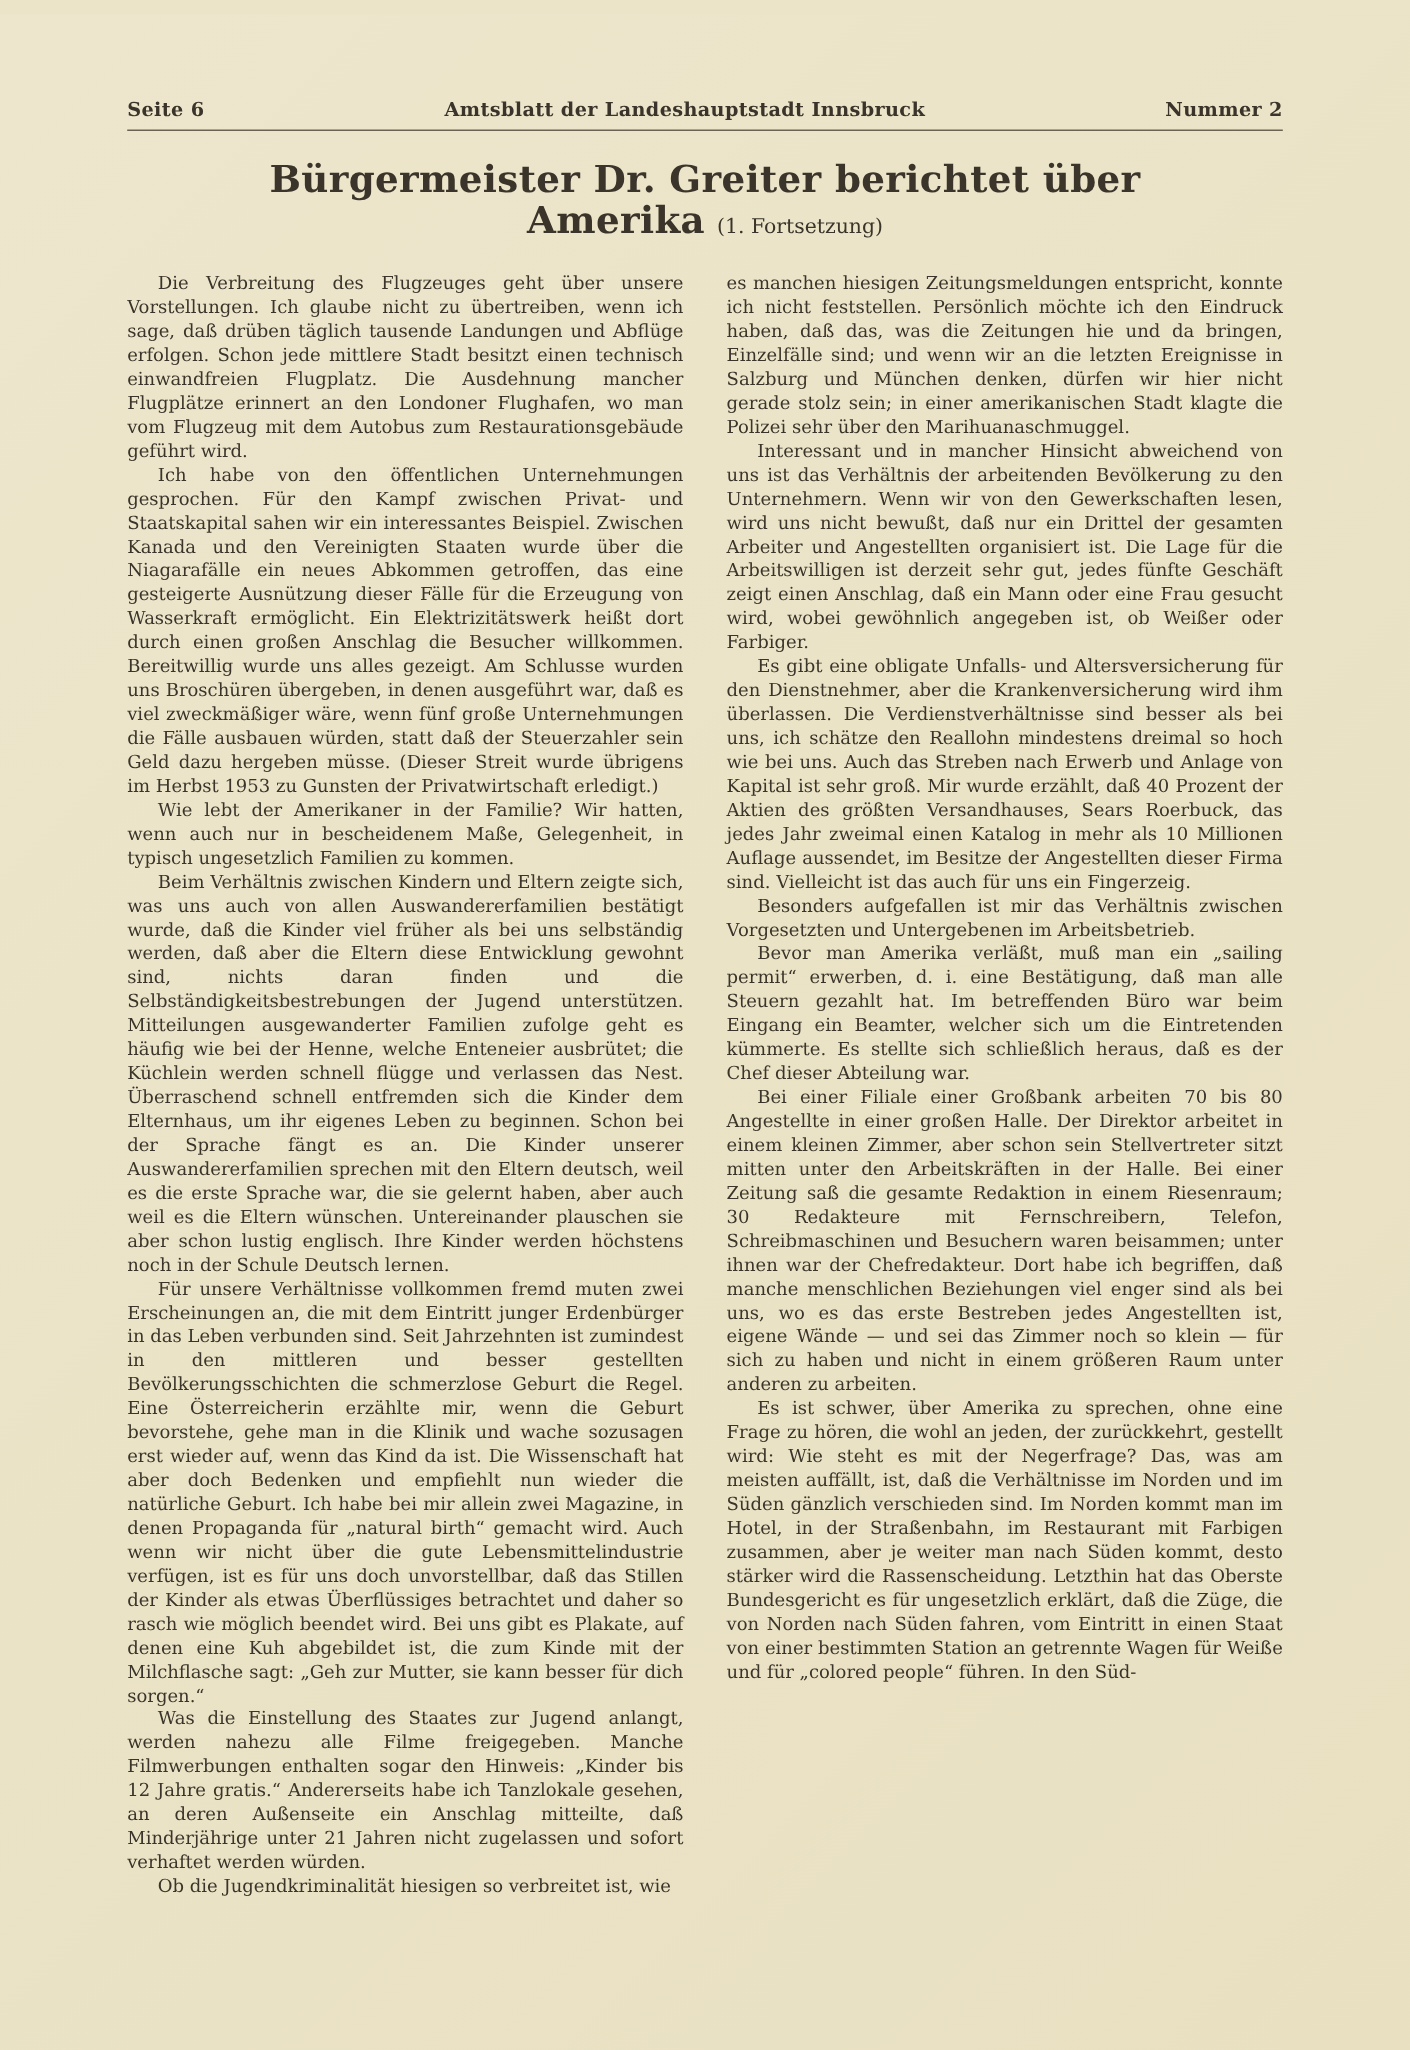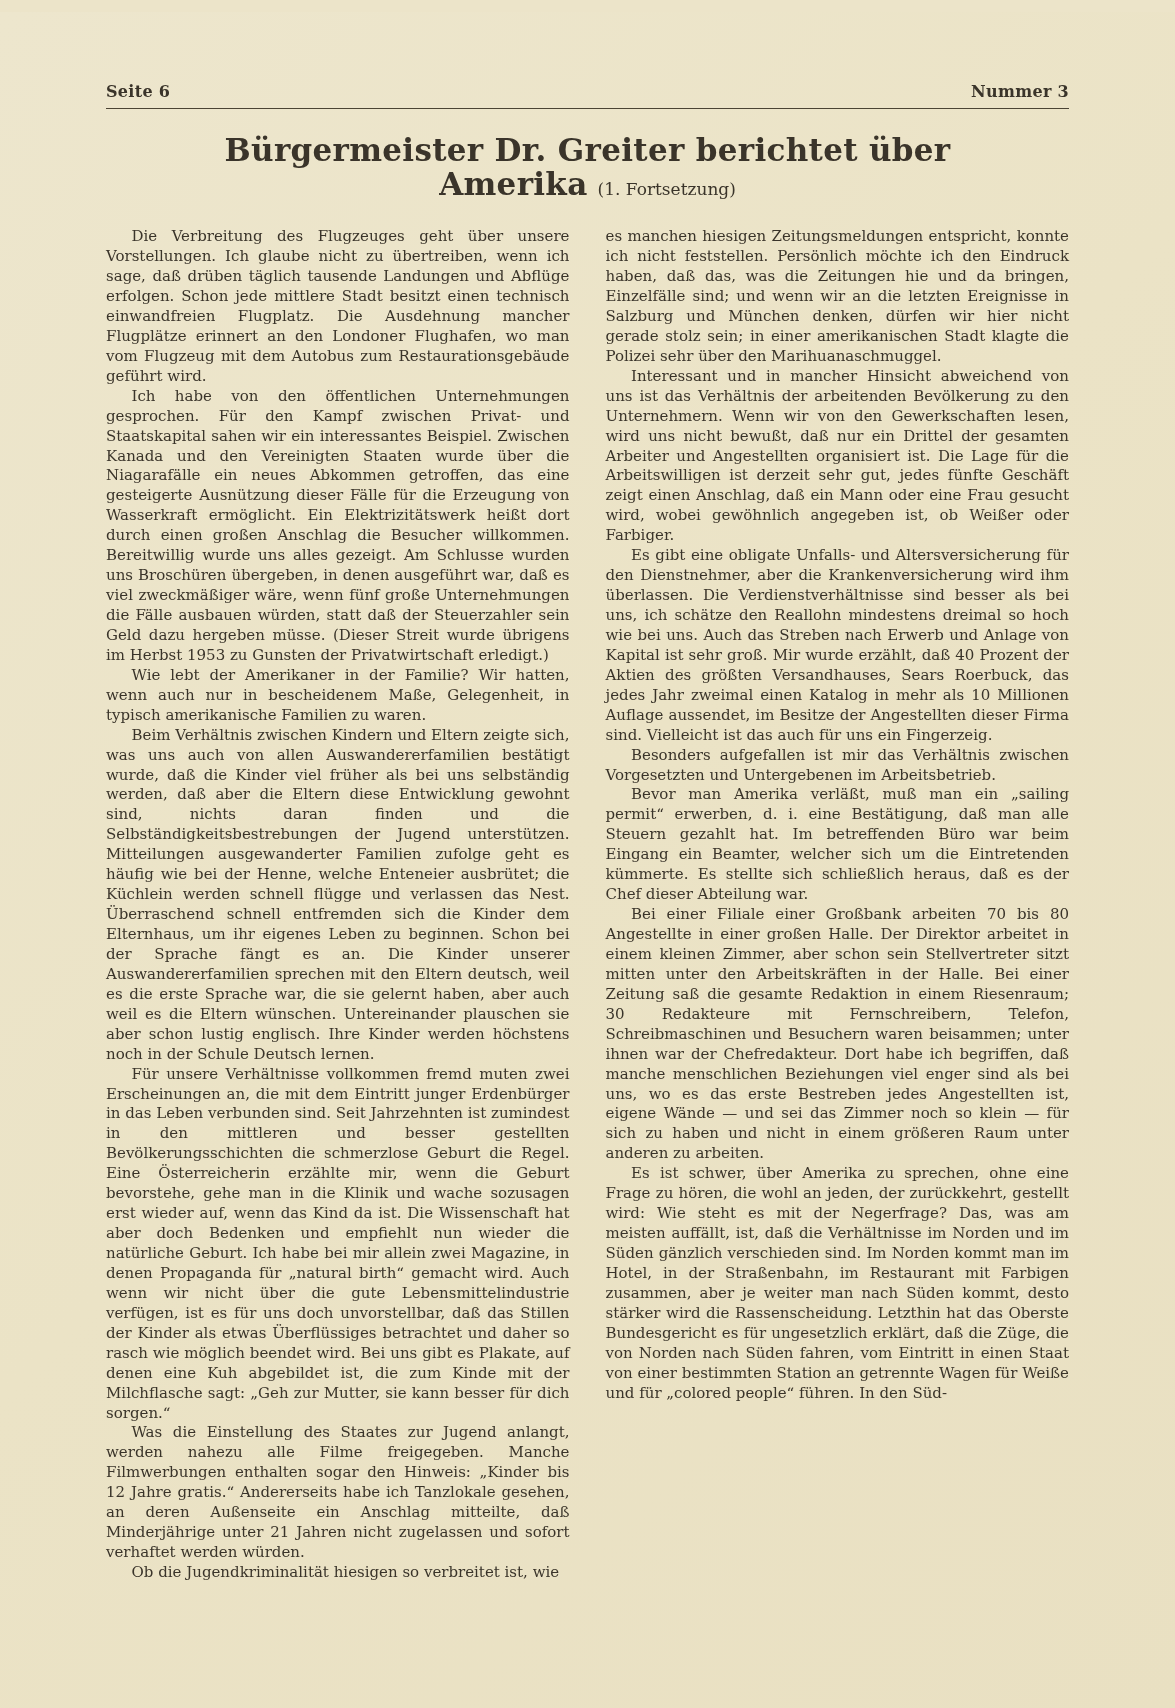--- a/index.html
+++ b/index.html
@@ -74,32 +74,33 @@
     text-indent:0;
   }
 </style>
 </head>
 <body>
 
 <div class="page">
 
   <div class="header">
     <span>Seite 6</span>
-    <span>Nummer 3</span>
+    <span class="center">Amtsblatt der Landeshauptstadt Innsbruck</span>
+    <span>Nummer 2</span>
   </div>
   <hr class="header-rule">
 
   <h1 class="article-title"><span>Bürgermeister Dr. Greiter berichtet über Amerika</span><span class="suffix">(1. Fortsetzung)</span></h1>
 
   <div class="columns">
 
     <div class="col">
       <p>Die Verbreitung des Flugzeuges geht über unsere Vorstellungen. Ich glaube nicht zu übertreiben, wenn ich sage, daß drüben täglich tausende Landungen und Abflüge erfolgen. Schon jede mittlere Stadt besitzt einen technisch einwandfreien Flugplatz. Die Ausdehnung mancher Flugplätze erinnert an den Londoner Flughafen, wo man vom Flugzeug mit dem Autobus zum Restaurationsgebäude geführt wird.</p>
       <p>Ich habe von den öffentlichen Unternehmungen gesprochen. Für den Kampf zwischen Privat- und Staatskapital sahen wir ein interessantes Beispiel. Zwischen Kanada und den Vereinigten Staaten wurde über die Niagarafälle ein neues Abkommen getroffen, das eine gesteigerte Ausnützung dieser Fälle für die Erzeugung von Wasserkraft ermöglicht. Ein Elektrizitätswerk heißt dort durch einen großen Anschlag die Besucher willkommen. Bereitwillig wurde uns alles gezeigt. Am Schlusse wurden uns Broschüren übergeben, in denen ausgeführt war, daß es viel zweckmäßiger wäre, wenn fünf große Unternehmungen die Fälle ausbauen würden, statt daß der Steuerzahler sein Geld dazu hergeben müsse. (Dieser Streit wurde übrigens im Herbst 1953 zu Gunsten der Privatwirtschaft erledigt.)</p>
-      <p>Wie lebt der Amerikaner in der Familie? Wir hatten, wenn auch nur in bescheidenem Maße, Gelegenheit, in typisch amerikanische Familien zu waren.</p>
+      <p>Wie lebt der Amerikaner in der Familie? Wir hatten, wenn auch nur in bescheidenem Maße, Gelegenheit, in typisch ungesetzlich Familien zu kommen.</p>
       <p>Beim Verhältnis zwischen Kindern und Eltern zeigte sich, was uns auch von allen Auswandererfamilien bestätigt wurde, daß die Kinder viel früher als bei uns selbständig werden, daß aber die Eltern diese Entwicklung gewohnt sind, nichts daran finden und die Selbständigkeitsbestrebungen der Jugend unterstützen. Mitteilungen ausgewanderter Familien zufolge geht es häufig wie bei der Henne, welche Enteneier ausbrütet; die Küchlein werden schnell flügge und verlassen das Nest. Überraschend schnell entfremden sich die Kinder dem Elternhaus, um ihr eigenes Leben zu beginnen. Schon bei der Sprache fängt es an. Die Kinder unserer Auswandererfamilien sprechen mit den Eltern deutsch, weil es die erste Sprache war, die sie gelernt haben, aber auch weil es die Eltern wünschen. Untereinander plauschen sie aber schon lustig englisch. Ihre Kinder werden höchstens noch in der Schule Deutsch lernen.</p>
       <p>Für unsere Verhältnisse vollkommen fremd muten zwei Erscheinungen an, die mit dem Eintritt junger Erdenbürger in das Leben verbunden sind. Seit Jahrzehnten ist zumindest in den mittleren und besser gestellten Bevölkerungsschichten die schmerzlose Geburt die Regel. Eine Österreicherin erzählte mir, wenn die Geburt bevorstehe, gehe man in die Klinik und wache sozusagen erst wieder auf, wenn das Kind da ist. Die Wissenschaft hat aber doch Bedenken und empfiehlt nun wieder die natürliche Geburt. Ich habe bei mir allein zwei Magazine, in denen Propaganda für „natural birth“ gemacht wird. Auch wenn wir nicht über die gute Lebensmittelindustrie verfügen, ist es für uns doch unvorstellbar, daß das Stillen der Kinder als etwas Überflüssiges betrachtet und daher so rasch wie möglich beendet wird. Bei uns gibt es Plakate, auf denen eine Kuh abgebildet ist, die zum Kinde mit der Milchflasche sagt: „Geh zur Mutter, sie kann besser für dich sorgen.“</p>
       <p>Was die Einstellung des Staates zur Jugend anlangt, werden nahezu alle Filme freigegeben. Manche Filmwerbungen enthalten sogar den Hinweis: „Kinder bis 12 Jahre gratis.“ Andererseits habe ich Tanzlokale gesehen, an deren Außenseite ein Anschlag mitteilte, daß Minderjährige unter 21 Jahren nicht zugelassen und sofort verhaftet werden würden.</p>
       <p>Ob die Jugendkriminalität hiesigen so verbreitet ist, wie</p>
     </div>
 
     <div class="col">
       <p class="cont">es manchen hiesigen Zeitungsmeldungen entspricht, konnte ich nicht feststellen. Persönlich möchte ich den Eindruck haben, daß das, was die Zeitungen hie und da bringen, Einzelfälle sind; und wenn wir an die letzten Ereignisse in Salzburg und München denken, dürfen wir hier nicht gerade stolz sein; in einer amerikanischen Stadt klagte die Polizei sehr über den Marihuanaschmuggel.</p>
       <p>Interessant und in mancher Hinsicht abweichend von uns ist das Verhältnis der arbeitenden Bevölkerung zu den Unternehmern. Wenn wir von den Gewerkschaften lesen, wird uns nicht bewußt, daß nur ein Drittel der gesamten Arbeiter und Angestellten organisiert ist. Die Lage für die Arbeitswilligen ist derzeit sehr gut, jedes fünfte Geschäft zeigt einen Anschlag, daß ein Mann oder eine Frau gesucht wird, wobei gewöhnlich angegeben ist, ob Weißer oder Farbiger.</p>
       <p>Es gibt eine obligate Unfalls- und Altersversicherung für den Dienstnehmer, aber die Krankenversicherung wird ihm überlassen. Die Verdienstverhältnisse sind besser als bei uns, ich schätze den Reallohn mindestens dreimal so hoch wie bei uns. Auch das Streben nach Erwerb und Anlage von Kapital ist sehr groß. Mir wurde erzählt, daß 40 Prozent der Aktien des größten Versandhauses, Sears Roerbuck, das jedes Jahr zweimal einen Katalog in mehr als 10 Millionen Auflage aussendet, im Besitze der Angestellten dieser Firma sind. Vielleicht ist das auch für uns ein Fingerzeig.</p>

